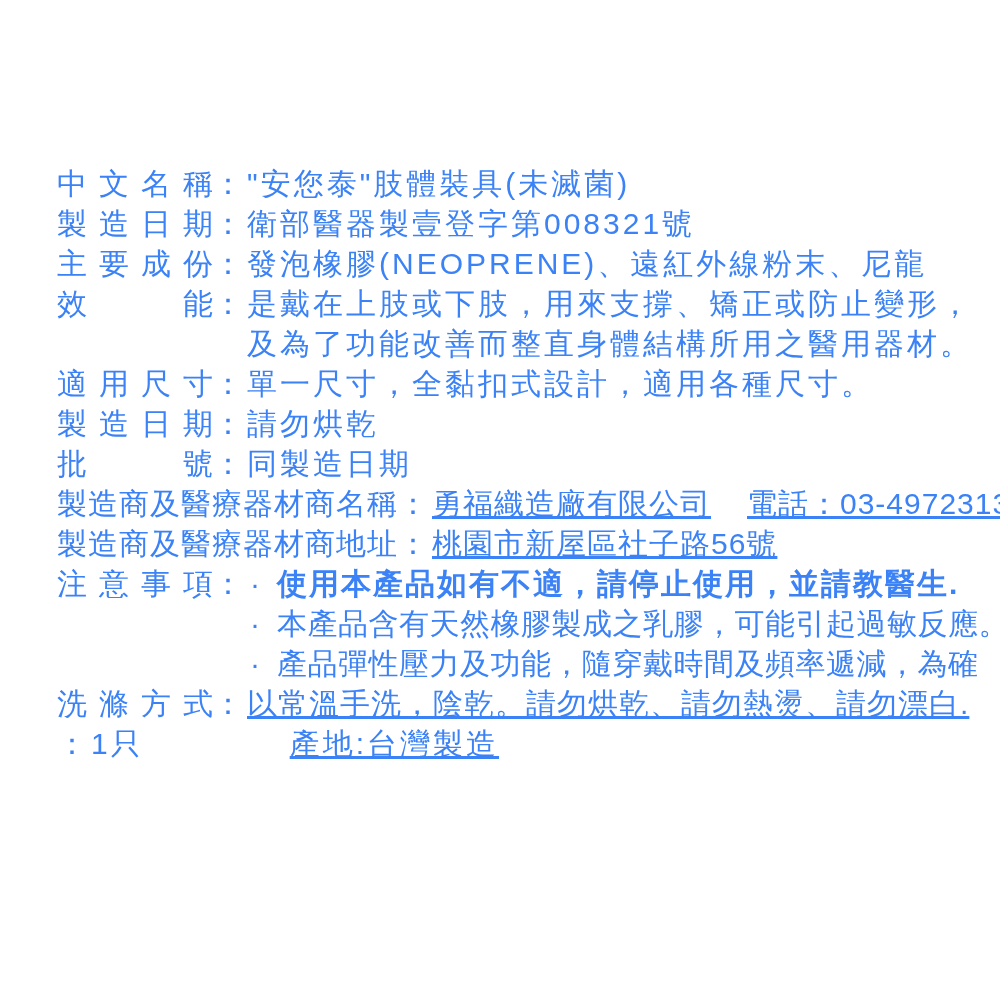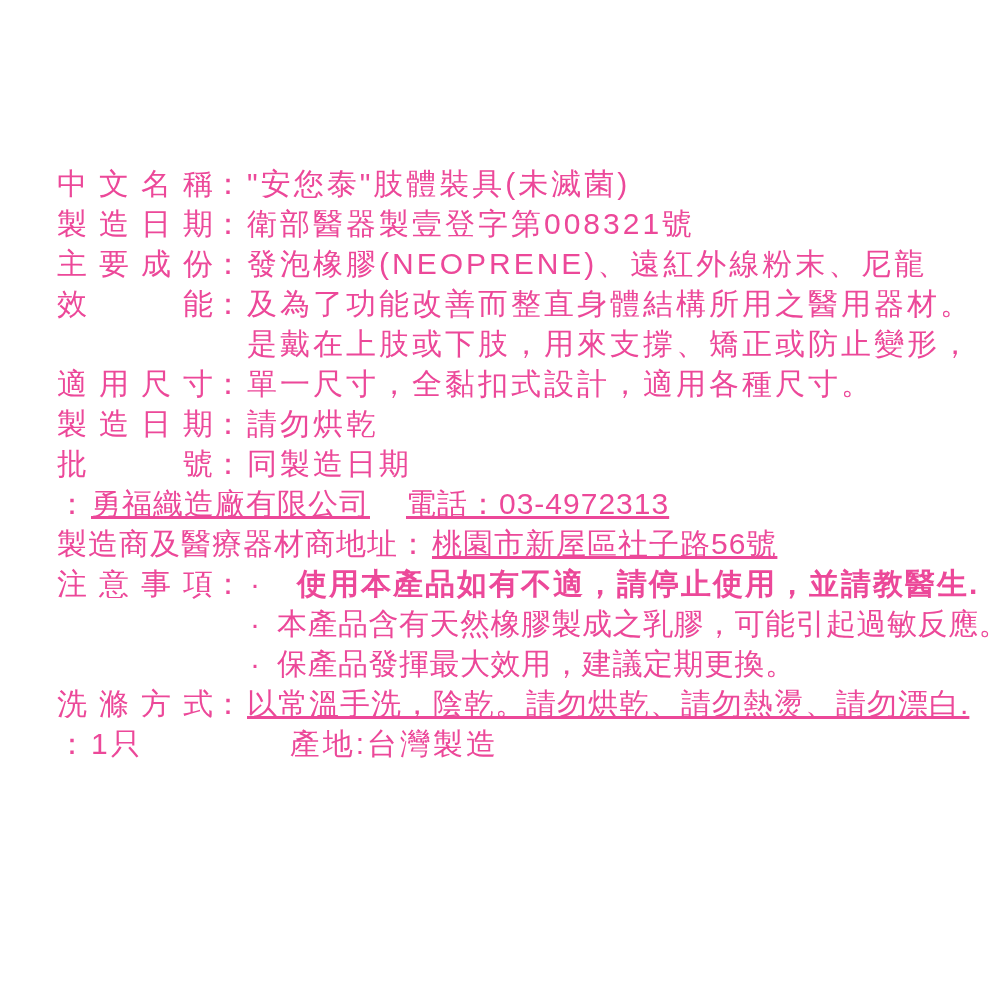--- a/index.html
+++ b/index.html
@@ -9,47 +9,47 @@
     width: 1000px;
     height: 1000px;
     overflow: hidden;
     font-family: "Liberation Sans", sans-serif;
   }
   .doc {
     position: absolute;
     left: 57px;
     top: 164px;
     width: 905px;
-    color: #ec4899;
+    color: #3b82f6;
     font-size: 30px;
     line-height: 40px;
   }
   .row {
     display: flex;
     align-items: flex-start;
     white-space: nowrap;
   }
   
   .lbl {
     flex: 0 0 156px;
     text-align: justify;
     text-align-last: justify;
   }
   .colon { flex: 0 0 34px; }
   .val { letter-spacing: 3px; }
   .val-block { letter-spacing: 3px; }
   .tight { letter-spacing: 1px; text-decoration: underline; }
   .lbl-wide { flex: 0 0 auto; letter-spacing: 1px; }
   .phone { margin-left: 36px; }
-  .origin { margin-left: 146px; }
+  .origin { margin-left: 146px; text-decoration: underline; }
   .bullets { display: block; }
   .bullet { display: flex; white-space: nowrap; }
   .dot { flex: 0 0 27px; padding-left: 3px; }
   .btxt { letter-spacing: 0.5px; }
-  .bold { font-weight: 700; letter-spacing: 2px; margin-left: 20px; }
+  .bold { font-weight: 700; letter-spacing: 2px; }
 </style>
 </head>
 <body>
 
 <div class="doc">
 
   <div class="row">
     <span class="lbl">中文名稱</span>
     <span class="colon">：</span>
     <span class="val">"安您泰"肢體裝具(未滅菌)</span>
@@ -64,22 +64,22 @@
   <div class="row">
     <span class="lbl">主要成份</span>
     <span class="colon">：</span>
     <span class="val">發泡橡膠(NEOPRENE)、遠紅外線粉末、尼龍</span>
   </div>
 
   <div class="row">
     <span class="lbl">效能</span>
     <span class="colon">：</span>
     <div class="val-block">
+      <div>是戴在上肢或下肢，用來支撐、矯正或防止變形，</div>
       <div>及為了功能改善而整直身體結構所用之醫用器材。</div>
-      <div>是戴在上肢或下肢，用來支撐、矯正或防止變形，</div>
     </div>
   </div>
 
   <div class="row">
     <span class="lbl">適用尺寸</span>
     <span class="colon">：</span>
     <span class="val">單一尺寸，全黏扣式設計，適用各種尺寸。</span>
   </div>
 
   <div class="row">
@@ -88,20 +88,21 @@
     <span class="val">請勿烘乾</span>
   </div>
 
   <div class="row">
     <span class="lbl">批號</span>
     <span class="colon">：</span>
     <span class="val">同製造日期</span>
   </div>
 
   <div class="row">
+    <span class="lbl-wide">製造商及醫療器材商名稱</span>
     <span class="colon">：</span>
     <span class="val tight">勇福織造廠有限公司</span>
     <span class="val tight phone">電話：03-4972313</span>
   </div>
 
   <div class="row">
     <span class="lbl-wide">製造商及醫療器材商地址</span>
     <span class="colon">：</span>
     <span class="val tight">桃園市新屋區社子路56號</span>
   </div>
@@ -114,21 +115,21 @@
         <span class="dot">·</span>
         <span class="btxt bold">使用本產品如有不適，請停止使用，並請教醫生.</span>
       </div>
       <div class="bullet">
         <span class="dot">·</span>
         <span class="btxt">本產品含有天然橡膠製成之乳膠，可能引起過敏反應。</span>
       </div>
       <div class="bullet">
         <span class="dot">·</span>
         <div class="btxt">
-          <div>保產品發揮最大效用，建議定期更換。</div>
+          <div>產品彈性壓力及功能，隨穿戴時間及頻率遞減，為確</div>
         </div>
       </div>
     </div>
   </div>
 
   <div class="row">
     <span class="lbl">洗滌方式</span>
     <span class="colon">：</span>
     <span class="val tight">以常溫手洗，陰乾。請勿烘乾、請勿熱燙、請勿漂白.</span>
   </div>

